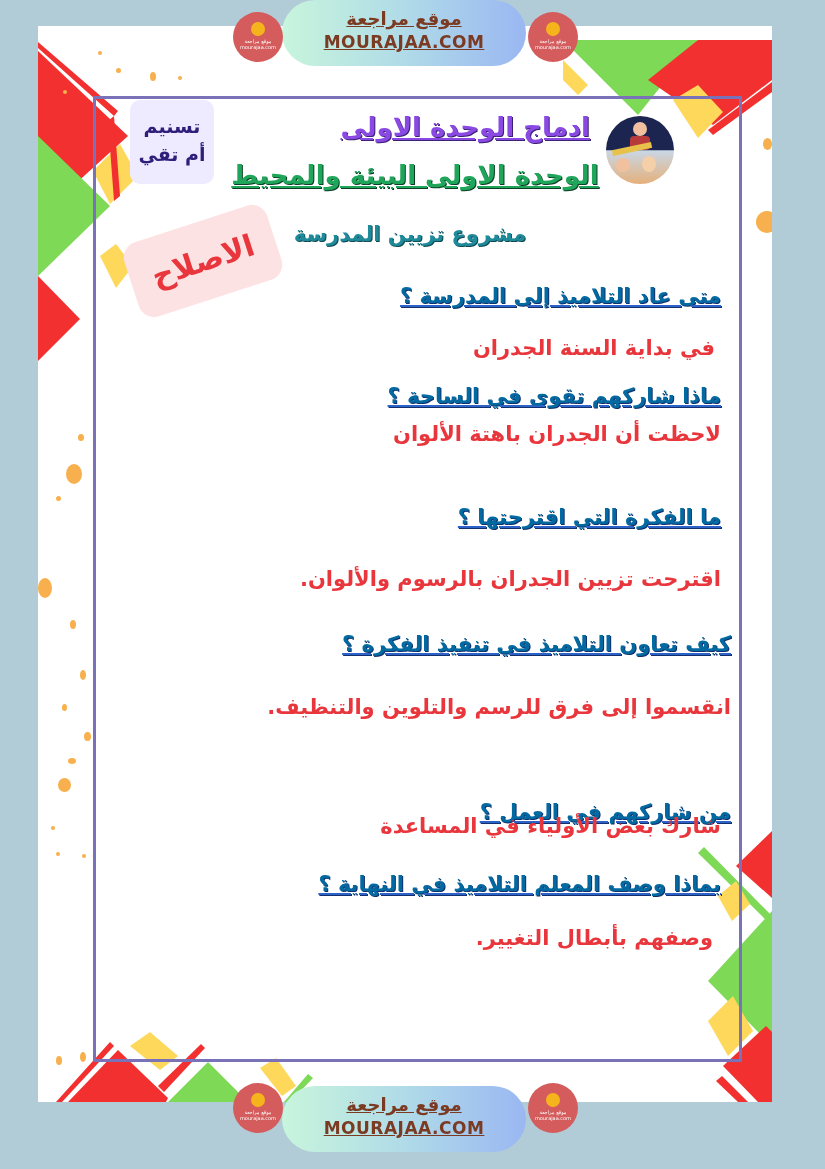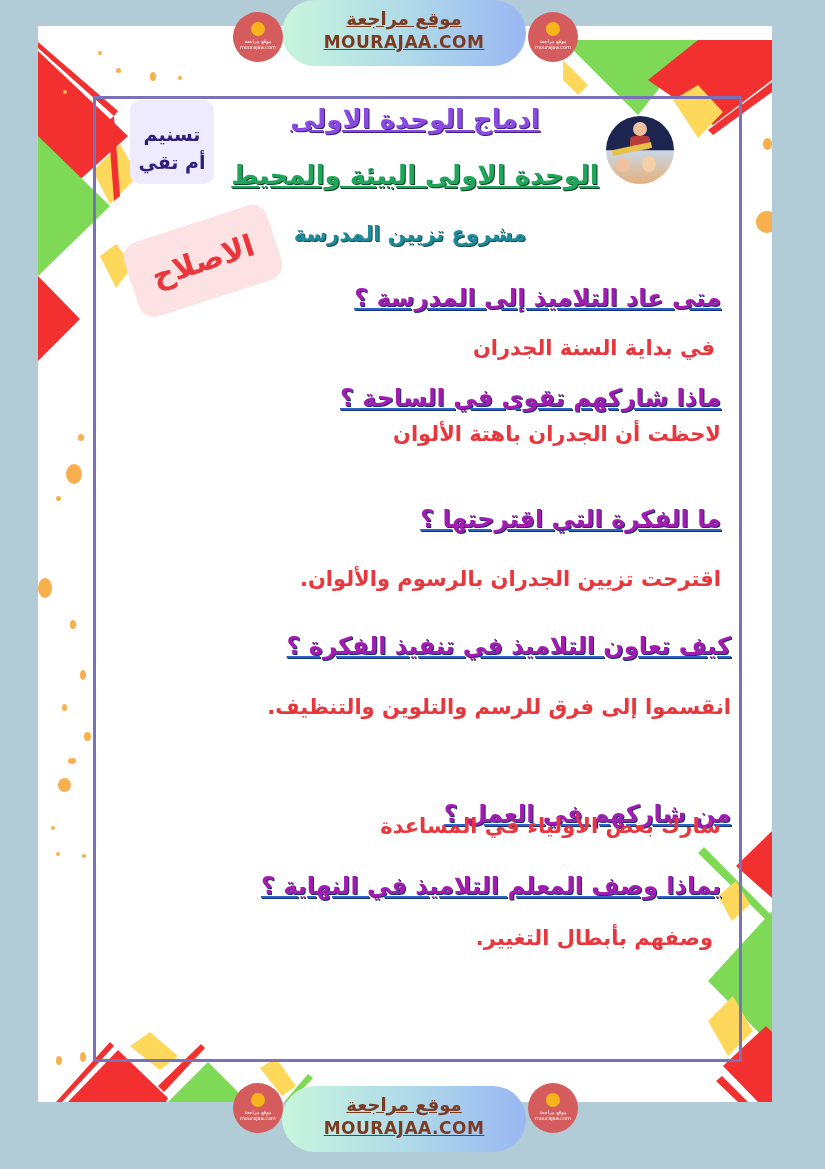--- a/index.html
+++ b/index.html
@@ -33,35 +33,35 @@
     background:#d45c5c; text-align:center;
   }
   .badge .logo { width:14px; height:14px; border-radius:50%; background:#f5b41c; margin:10px auto 2px auto; }
   .badge .txt { color:#fff; font-size:5px; line-height:6px; }
 
   
   .author {
     position:absolute; left:130px; top:100px; width:84px; height:84px;
     background:#eeeaff; border-radius:10px;
     color:#2f1f7a; font-weight:bold; font-size:19px; line-height:28px;
-    text-align:center; direction:rtl; padding-top:20px; box-sizing:border-box;
+    text-align:center; direction:rtl; padding-top:12px; box-sizing:border-box;
   }
   .avatar {
     position:absolute; left:606px; top:116px; width:68px; height:68px; border-radius:50%;
     background:linear-gradient(180deg,#1b2550 0%,#1b2550 50%,#c9d7e6 51%,#e5b07b 100%);
     overflow:hidden;
   }
   .avatar .face1 { position:absolute; left:27px; top:6px; width:14px; height:14px; border-radius:50%; background:#f1c19f; }
   .avatar .body1 { position:absolute; left:24px; top:20px; width:20px; height:14px; background:#b73b3b; border-radius:4px; }
   .avatar .face2 { position:absolute; left:10px; top:42px; width:14px; height:14px; border-radius:50%; background:#f1c19f; }
   .avatar .face3 { position:absolute; left:36px; top:40px; width:14px; height:16px; border-radius:50%; background:#f4cfa8; }
   .avatar .banner1 { position:absolute; left:6px; top:30px; width:40px; height:6px; background:#e7c14a; transform:rotate(-12deg); }
 
   .title1 {
-    position:absolute; left:240px; top:104px; width:350px; text-align:center;
+    position:absolute; left:240px; top:112px; width:350px; 
     color:#8b49e3; font-weight:bold; font-size:26px; direction:rtl;
     text-decoration:underline; text-decoration-color:#8b49e3;
     text-shadow:1px 1px 0 #3b2274;
   }
   .title2 {
     position:absolute; left:230px; top:160px; width:370px; text-align:center;
     color:#1fa65a; font-weight:bold; font-size:26px; direction:rtl;
     text-decoration:underline; text-decoration-color:#1fa65a;
     text-shadow:1px 1px 0 #0d3e25;
   }
@@ -73,21 +73,21 @@
   .stamp {
     position:absolute; left:128px; top:222px; width:150px; height:78px;
     background:#fde2e4; border-radius:16px;
     transform:rotate(-18deg);
     color:#e8363c; font-weight:bold; font-size:30px; text-align:center; line-height:78px;
     direction:rtl;
   }
 
   .q {
     position:absolute; right:104px; text-align:right; direction:rtl;
-    color:#a21caf; font-weight:bold; font-size:24px;
+    color:#0369a1; font-weight:bold; font-size:21px;
     text-decoration:underline; text-decoration-color:#2d62c9;
     text-shadow:1px 1px 0 #12306e; white-space:nowrap;
   }
   .a {
     position:absolute; right:104px; text-align:right; direction:rtl;
     color:#e8363c; font-weight:bold; font-size:21px; white-space:nowrap;
   }
 </style>
 </head>
 <body>

